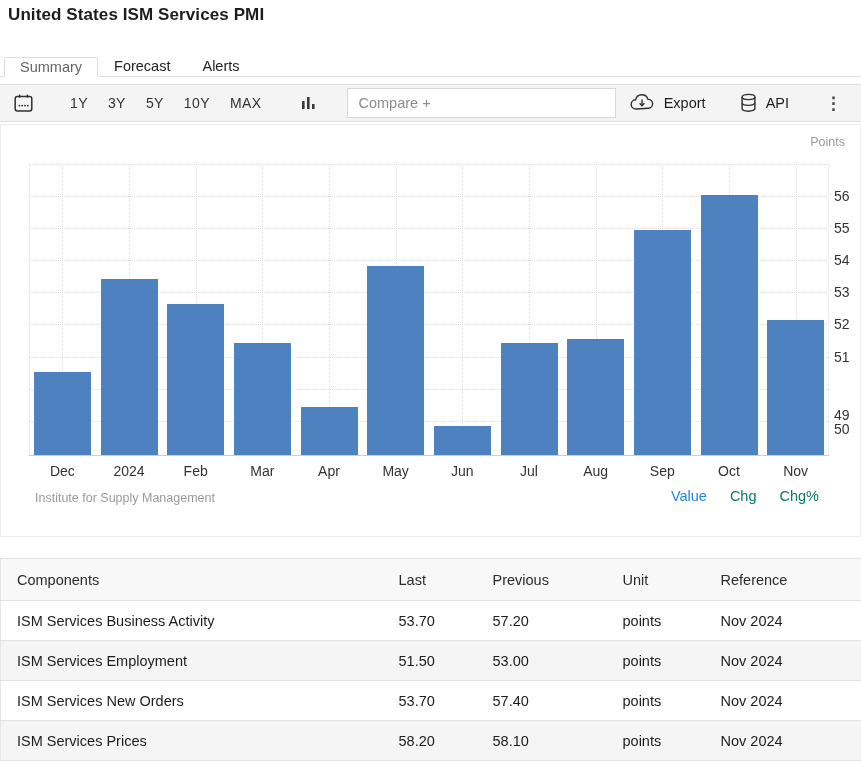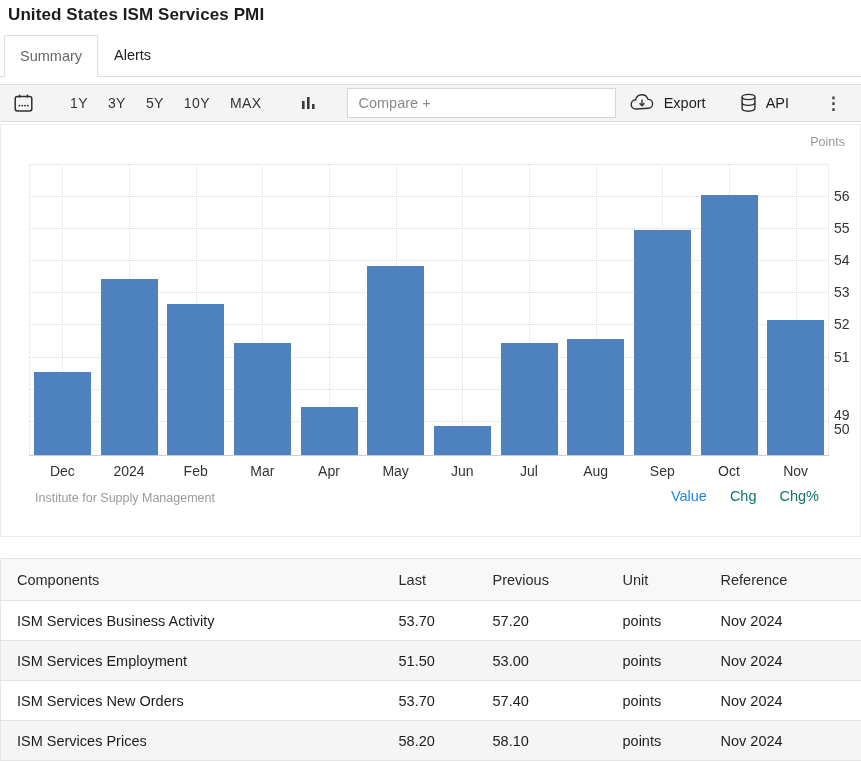--- a/index.html
+++ b/index.html
@@ -6,21 +6,21 @@
   html,body { width: 861px; height: 762px; background: #fff; overflow: hidden;
     font-family: "Liberation Sans", sans-serif; color: #222; }
 
   
   .page-header { padding: 5px 8px 2px 8px; height: 30px; }
   .page-header h1 { font-size: 17px; font-weight: bold; color: #1d1d1d; letter-spacing: .1px; }
 
   
   .tabs { height: 47px; border-bottom: 1px solid #ddd; padding: 6px 0 0 4px;
     display: flex; align-items: flex-end; }
-  .tab { font-size: 14.5px; color: #222; padding: 12px 15px; cursor: pointer;
+  .tab { font-size: 14.5px; color: #222; padding: 1px 15px; cursor: pointer;
     border: 1px solid transparent; white-space: nowrap; }
   .tab.active { color: #666; background: #fff; border-color: #ddd;
     border-bottom-color: #fff; margin-bottom: -1px; border-radius: 2px 2px 0 0; }
   .tab .caret { display: inline-block; margin-left: 5px; width: 0; height: 0;
     border-left: 4px solid transparent; border-right: 4px solid transparent;
     border-top: 5px solid #333; vertical-align: 2px; }
 
   
   .toolbar { margin-top: 7px; height: 38px; background: #f4f4f4;
     border-top: 1px solid #ddd; border-bottom: 1px solid #ddd;
@@ -71,20 +71,21 @@
 </style>
 </head>
 <body>
 
 <div class="page-header">
   <h1>United States ISM Services PMI</h1>
 </div>
 
 <div class="tabs">
   <div class="tab active">Summary</div>
+  <div class="tab">Forecast</div>
   <div class="tab">Alerts</div>
 </div>
 
 <div class="toolbar">
   <div class="tb-icon-btn calendar-btn">
     <svg class="icon" width="21" height="21" viewBox="0 0 21 21">
       <rect x="2.2" y="3.6" width="16.6" height="14.4" rx="2.2" fill="none" stroke="#2f2f2f" stroke-width="1.5"></rect>
       <line x1="6.6" y1="1.6" x2="6.6" y2="4.6" stroke="#2f2f2f" stroke-width="1.5"></line>
       <line x1="14.4" y1="1.6" x2="14.4" y2="4.6" stroke="#2f2f2f" stroke-width="1.5"></line>
       <circle cx="6.4" cy="12.6" r="0.95" fill="#2f2f2f"></circle>

